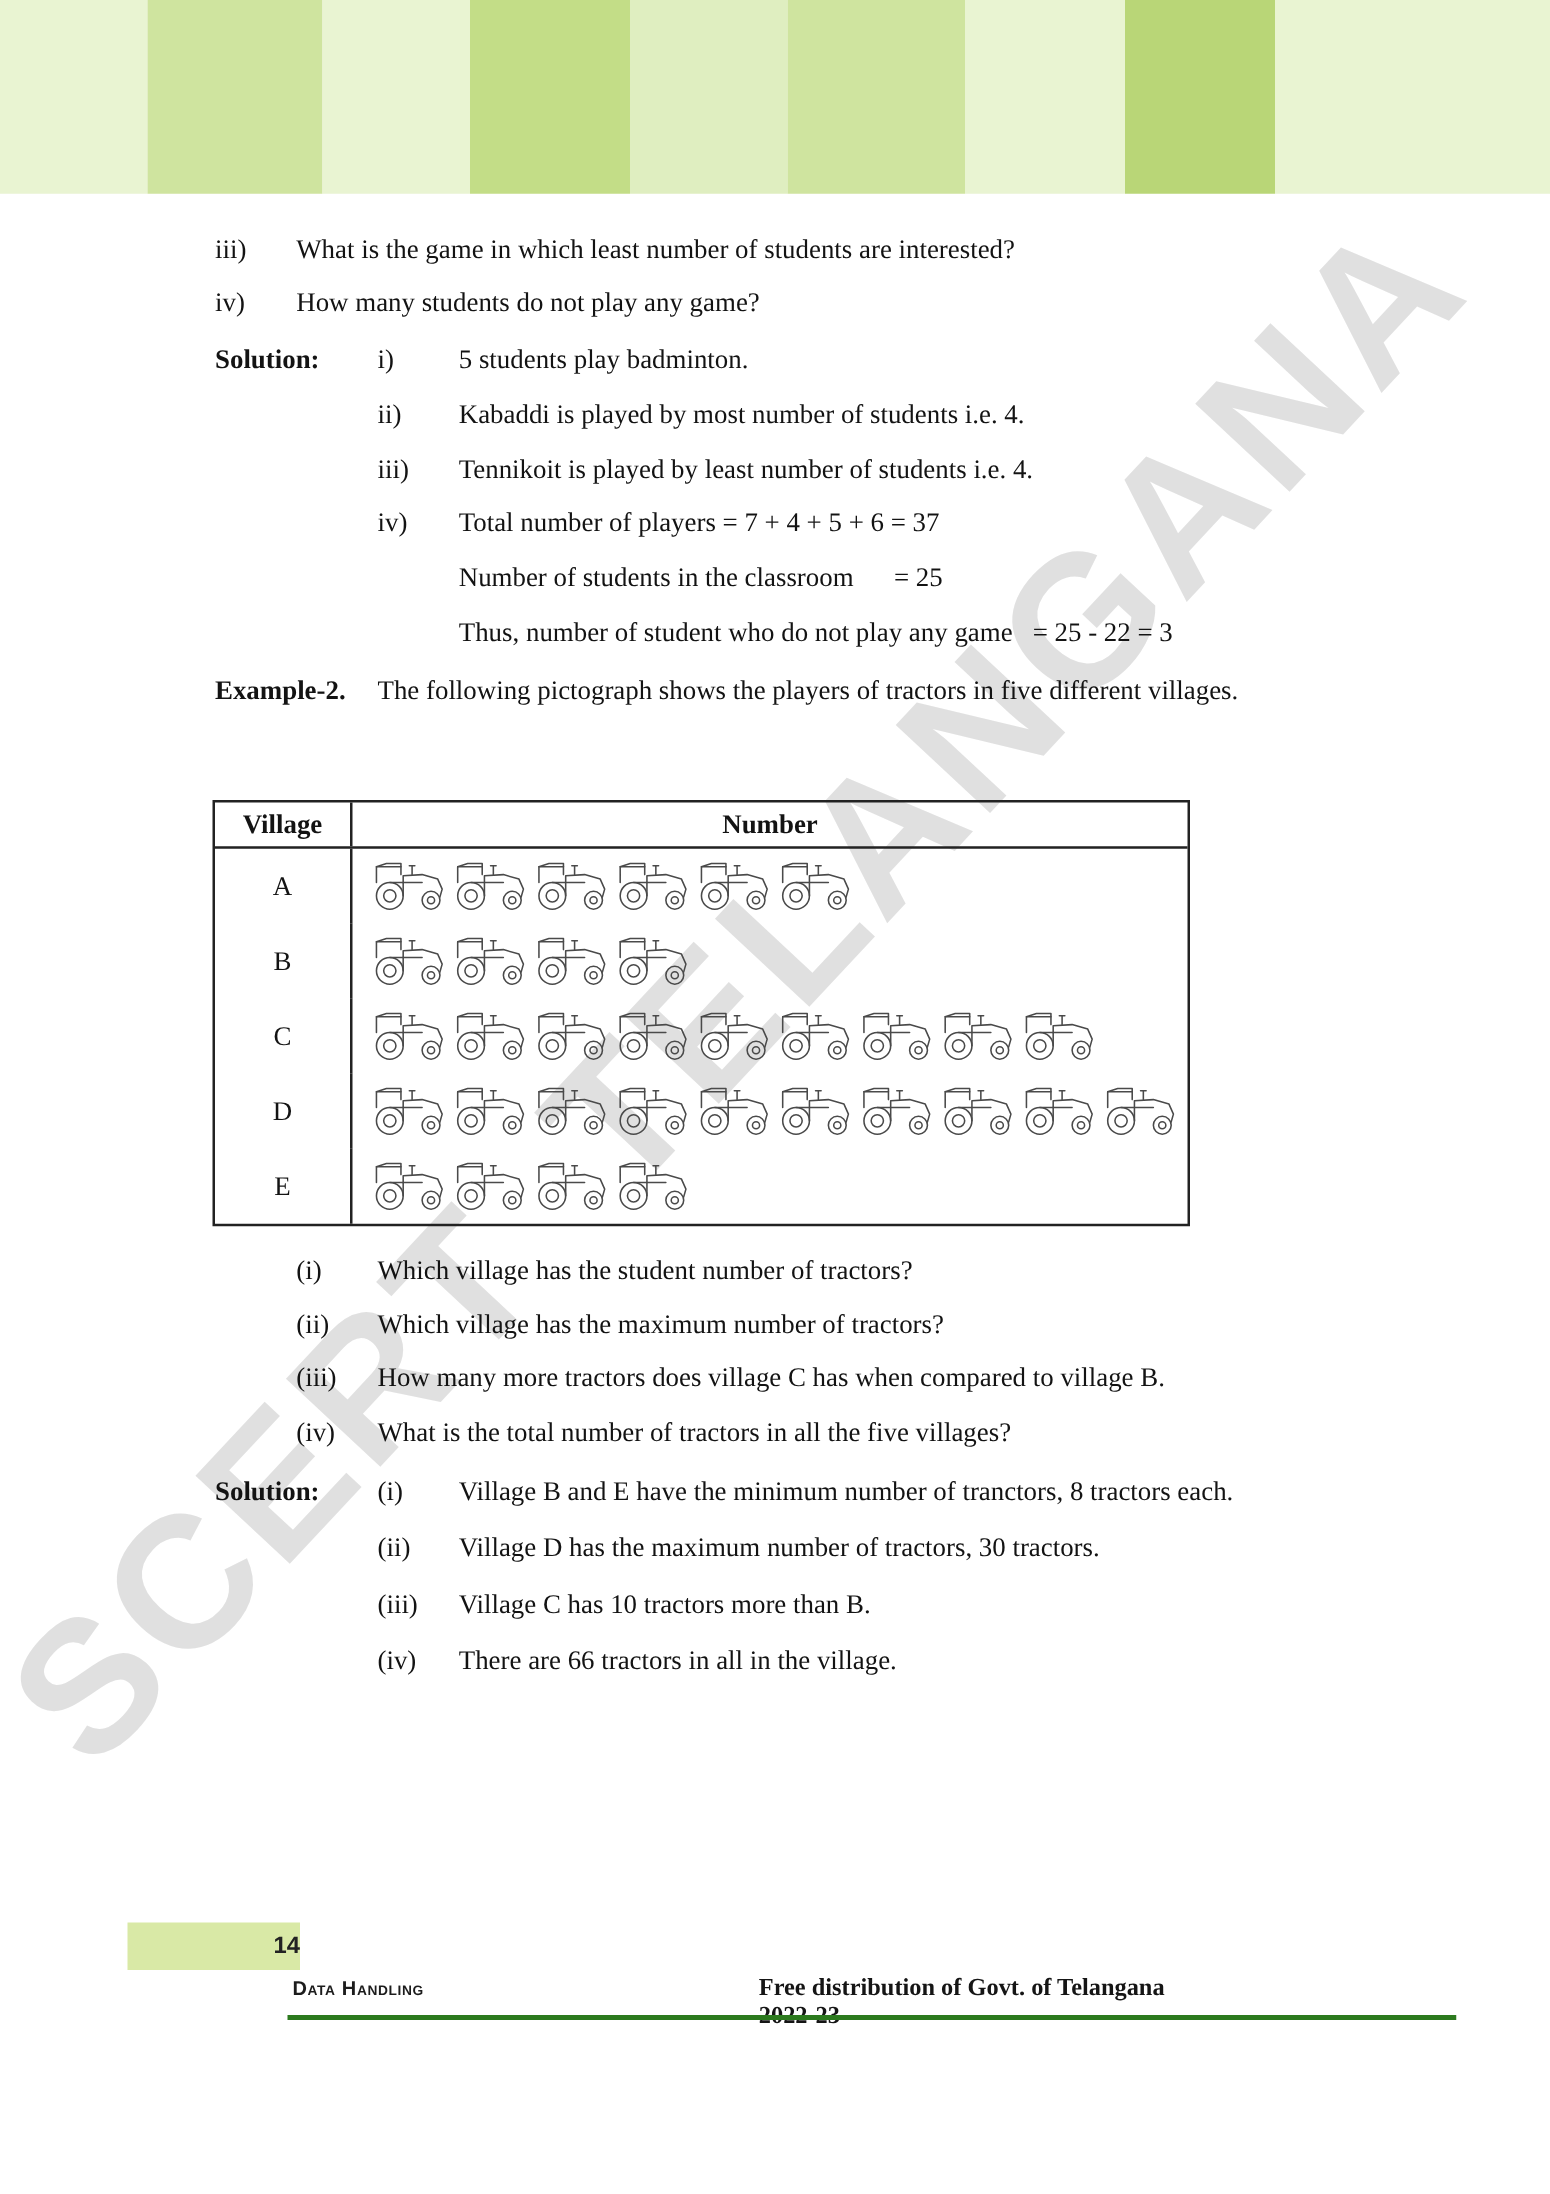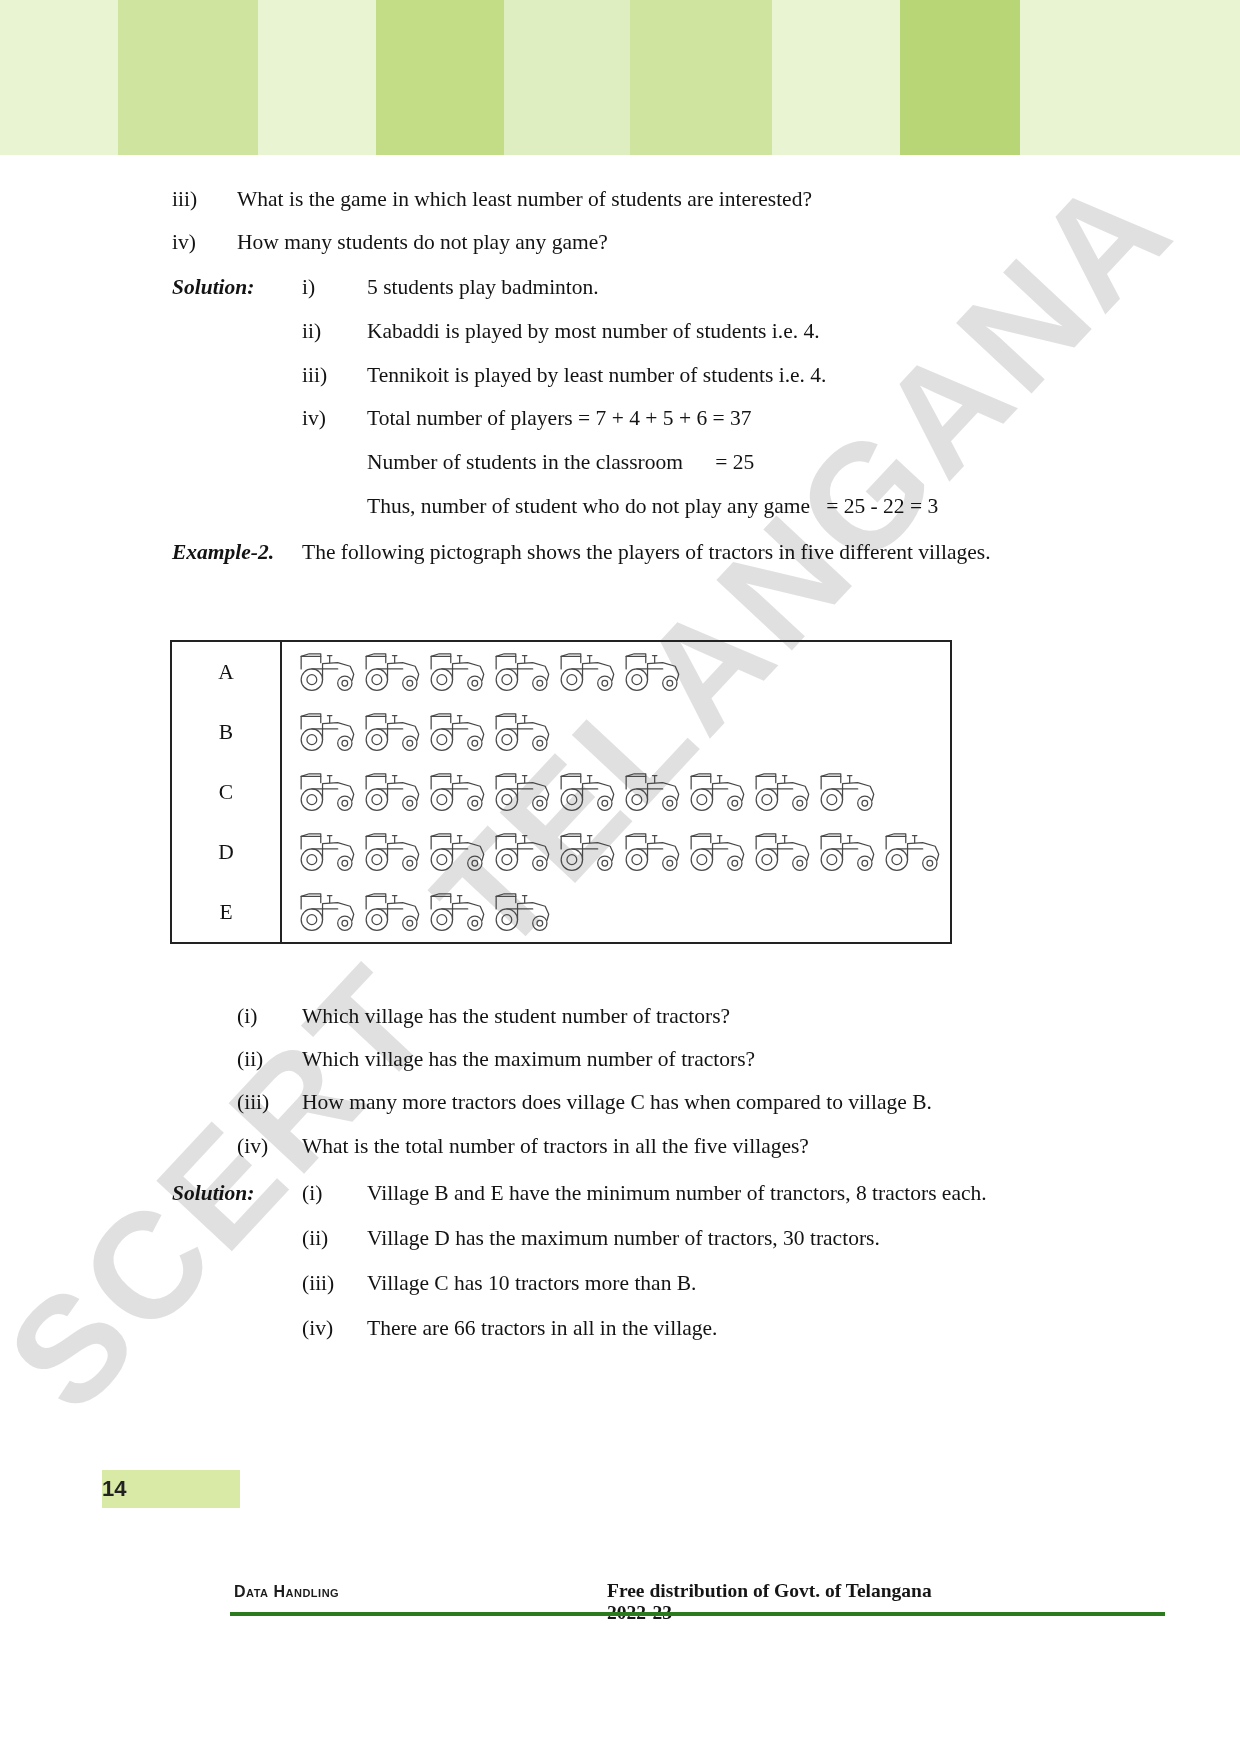--- a/index.html
+++ b/index.html
@@ -16,21 +16,21 @@
     position:absolute; left:-230px; top:705px; width:1640px; text-align:center;
     font-family:"Liberation Sans", sans-serif; font-size:150px; font-weight:bold;
     color:#b7b7b7; opacity:0.42; letter-spacing:6px; word-spacing:40px;
     transform:rotate(-47deg); white-space:nowrap; z-index:0; pointer-events:none;
   }
 
   .content { position:absolute; inset:0; z-index:1;margin-left:12px; }
   .line { position:absolute; left:0; width:1240px; font-size:21.5px; line-height:1.25; }
   .line span { position:absolute; top:0; }
   .at160 { left:160px; } .at225 { left:225px; } .at290 { left:290px; } .at355 { left:355px; }
-  .bolditalic { font-weight:bold; font-style:italic; }
+  .bolditalic { font-weight:bold; }
   .txt { white-space:pre-wrap; width:820px; display:inline-block; }
 
   
   .scale-line {
     position:absolute; left:700px; top:576px; display:flex; align-items:center; gap:8px;
     font-size:22px; font-weight:bold;
   }
   .scale-tractor { width:58px; height:40px; }
 
   
@@ -46,23 +46,23 @@
   .pt-row { display:grid; grid-template-columns:110px 1fr; height:60px; }
   .pt-village {
     border-right:2px solid #222; display:flex; align-items:center; justify-content:center;
     font-size:21.5px;
   }
   .pt-cell { display:flex; align-items:center; padding-left:14px; gap:3px; overflow:hidden; }
   .tractor { width:62px; height:41px; flex:0 0 auto; }
 
   
   .pageno-box {
-    position:absolute; left:90px; top:1470px; width:138px; height:38px; background:#d9e9a6;
-    display:flex; align-items:center; justify-content:flex-start;
-    font-family:"Liberation Sans", sans-serif; font-weight:bold; font-size:22px; color:#222;
+    position:absolute; left:90px; top:1538px; width:138px; height:38px; background:#d9e9a6;
+    display:flex; align-items:center; justify-content:flex-end;
+    font-family:"Liberation Sans", sans-serif; font-weight:bold; font-size:19px; color:#222;
   }
   .footer-left {
     position:absolute; left:222px; top:1583px;
     font-family:"Liberation Sans", sans-serif; font-weight:bold; font-size:16px;
     font-variant:small-caps; letter-spacing:0.5px; color:#1c1c1c;
   }
   .footer-right {
     position:absolute; left:595px; top:1580px; width:370px; text-align:left;
     font-weight:bold; font-size:19.5px; color:#151515;
   }
@@ -139,20 +139,24 @@
       <span class="at355 txt">Thus, number of student who do not play any game   = 25 - 22 = 3</span>
     </div>
 
     <div class="line" style="top:539px">
       <span class="at160 bolditalic">Example-2.</span>
       <span class="at290 txt">The following pictograph shows the players of tractors in five different villages.</span>
     </div>
 
 
     <div class="ptable">
+      <div class="pt-header">
+        <div>Village</div>
+        <div>Number</div>
+      </div>
       <div>
           <div class="pt-row">
             <div class="pt-village">A</div>
             <div class="pt-cell">
               <svg class="tractor" viewBox="0 0 66 46">
                 <use href="#tractor-sym"></use>
               </svg>
               <svg class="tractor" viewBox="0 0 66 46">
                 <use href="#tractor-sym"></use>
               </svg>

